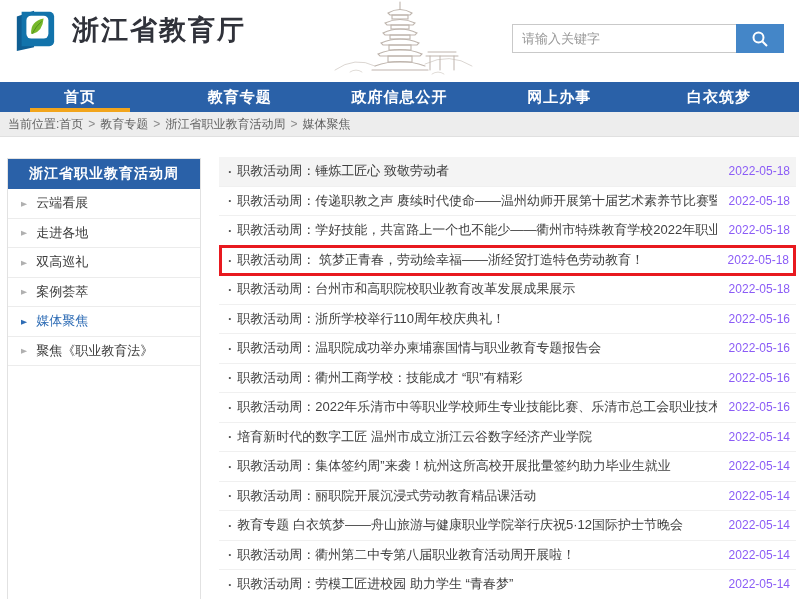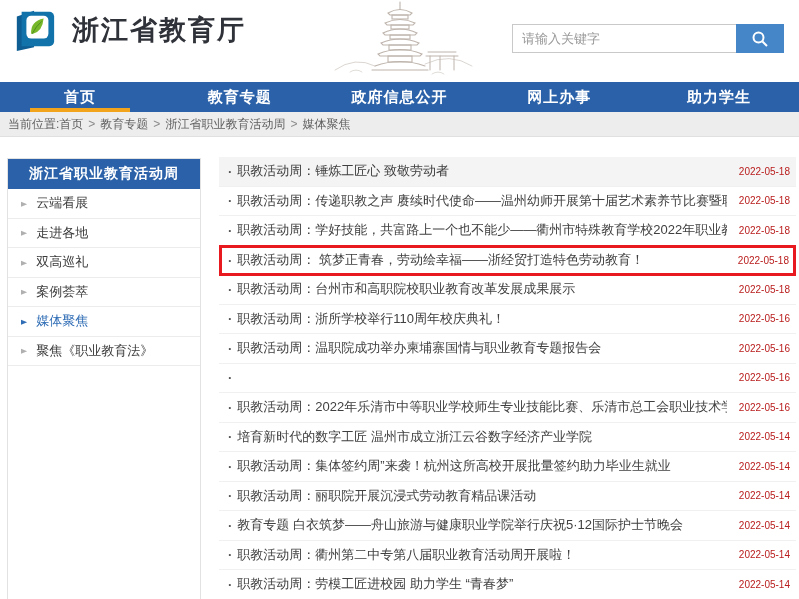--- a/index.html
+++ b/index.html
@@ -46,21 +46,21 @@
   .side-item.active{color:var(--active-link,#2e6cb5);}
   .side-item.active .arrow{color:var(--active-link,#2e6cb5);}
 
   
   .news{position:absolute;left:219px;top:157px;width:577px;height:442px;background:#fff;}
   .news-row{height:29.5px;box-sizing:border-box;border-bottom:1px solid #f0f0f0;
             display:flex;align-items:center;padding:0 6px 0 9px;cursor:pointer;background:#fff;}
   .news-row:first-child{background:#f4f4f4;}
   .bullet{color:#555;font-weight:bold;margin-right:5px;font-size:13px;}
   .news-title{font-size:13px;color:#404040;white-space:nowrap;overflow:hidden;}
-  .news-date{margin-left:auto;flex-shrink:0;font-size:10px;color:#b91c1c;padding-left:12px;}
+  .news-date{margin-left:auto;flex-shrink:0;font-size:12px;color:#8b5cf6;padding-left:12px;}
   .news-row.highlight{position:relative;z-index:2;border:3px solid var(--highlight-red,#e8191f);
             height:31.5px;margin-top:-1px;margin-bottom:-1px;padding:0 4px 0 6px;}
 </style>
 </head>
 <body>
 
 <div class="page">
 
   <div class="header">
     <div class="logo">
@@ -112,21 +112,21 @@
       <div class="nav-tab">
         <span>教育专题</span>
       </div>
       <div class="nav-tab">
         <span>政府信息公开</span>
       </div>
       <div class="nav-tab">
         <span>网上办事</span>
       </div>
       <div class="nav-tab">
-        <span>助力学生</span>
+        <span>白衣筑梦</span>
       </div>
     </div>
 
   <div class="breadcrumb">
     <span>当前位置:</span>
     <span id="crumbs" style="display:flex;align-items:center;">
         <span class="crumb">首页</span>
         <span class="crumb-sep">&gt;</span>
         <span class="crumb">教育专题</span>
         <span class="crumb-sep">&gt;</span>
@@ -198,20 +198,21 @@
           <span class="news-title">职教活动周：浙所学校举行110周年校庆典礼！</span>
           <span class="news-date">2022-05-16</span>
         </div>
         <div class="news-row">
           <span class="bullet">·</span>
           <span class="news-title">职教活动周：温职院成功举办柬埔寨国情与职业教育专题报告会</span>
           <span class="news-date">2022-05-16</span>
         </div>
         <div class="news-row">
           <span class="bullet">·</span>
+          <span class="news-title">职教活动周：衢州工商学校：技能成才 “职”有精彩</span>
           <span class="news-date">2022-05-16</span>
         </div>
         <div class="news-row">
           <span class="bullet">·</span>
           <span class="news-title">职教活动周：2022年乐清市中等职业学校师生专业技能比赛、乐清市总工会职业技术学...</span>
           <span class="news-date">2022-05-16</span>
         </div>
         <div class="news-row">
           <span class="bullet">·</span>
           <span class="news-title">培育新时代的数字工匠 温州市成立浙江云谷数字经济产业学院</span>

